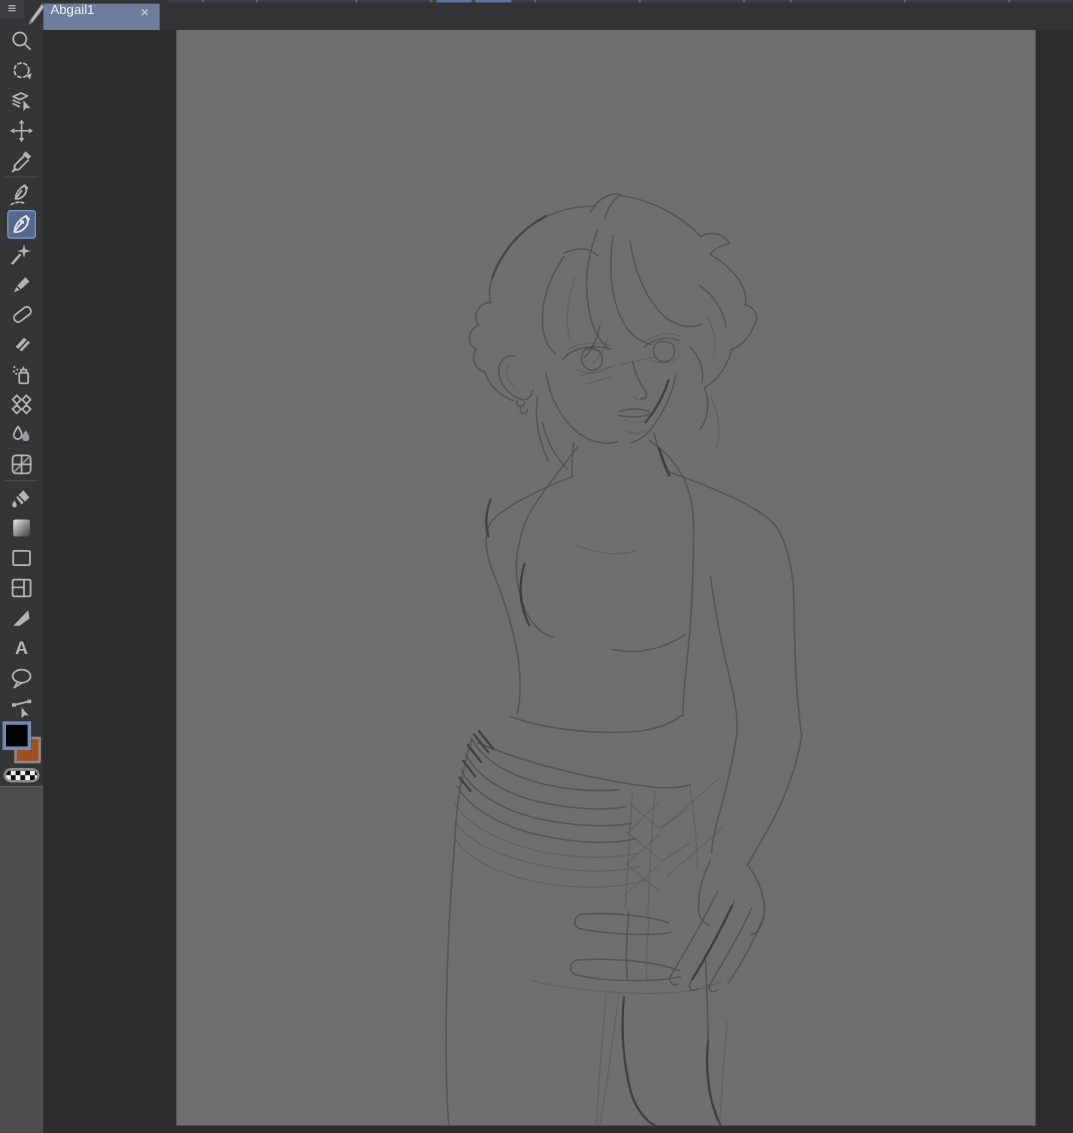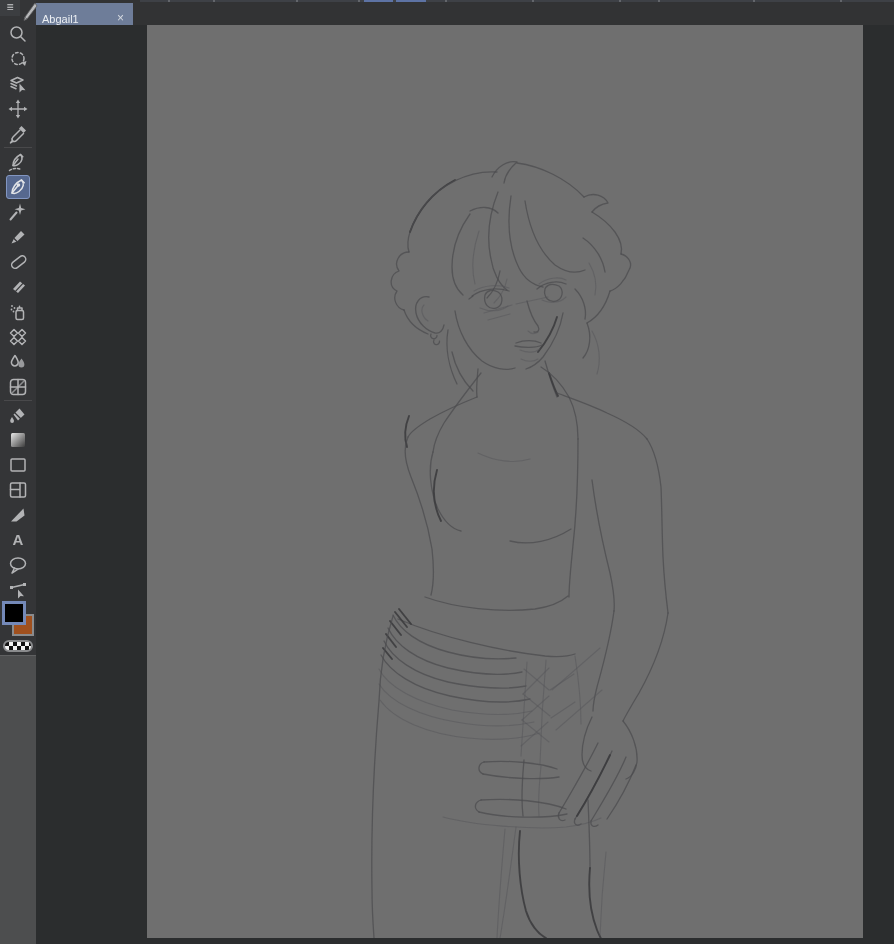--- a/index.html
+++ b/index.html
@@ -13,21 +13,21 @@
   html,body{width:894px;height:944px;overflow:hidden;background:var(--workspace);
     font-family:"Liberation Sans",sans-serif}
   .app{position:relative;width:894px;height:944px;background:var(--workspace)}
 
   
   .tabbar{position:absolute;left:36px;top:0;right:0;height:25px;background:var(--tabbar);z-index:2}
   .sliver{position:absolute;left:104px;top:0;right:0;height:2px;background:var(--sliver)}
   .sliver .tick{position:absolute;top:0;width:2px;height:2px;background:var(--sliverTick)}
   .sliver .blue{position:absolute;top:0;height:2px;background:var(--sliverBlue)}
   .tab{position:absolute;left:0;top:3px;width:97px;height:22px;background:var(--tab);
-    display:flex;align-items:flex-end;padding:0 6px;cursor:default}
+    display:flex;align-items:flex-start;padding:0 6px;cursor:default}
   .tab .title{color:var(--tabtext);font-size:11px;flex:1;white-space:nowrap;overflow:hidden}
   .tab .close{color:#d6dae1;font-size:12px;line-height:12px;padding:1px 3px;cursor:pointer}
 
   
   .toolbox{position:absolute;left:0;top:0;width:36px;height:944px;background:var(--toolbar);z-index:3}
   .toolbox .bottom-panel{position:absolute;left:0;top:655px;width:36px;bottom:0;
     background:var(--panel);border-top:1px solid #5f6061}
   .menu-btn{position:absolute;left:0;top:0;width:20px;height:16px;background:#3c3e41;
     color:#cfd0d2;font-size:12px;line-height:15px;text-align:center;cursor:pointer}
   .pencil-ind{position:absolute;left:21px;top:1px;width:17px;height:22px}

